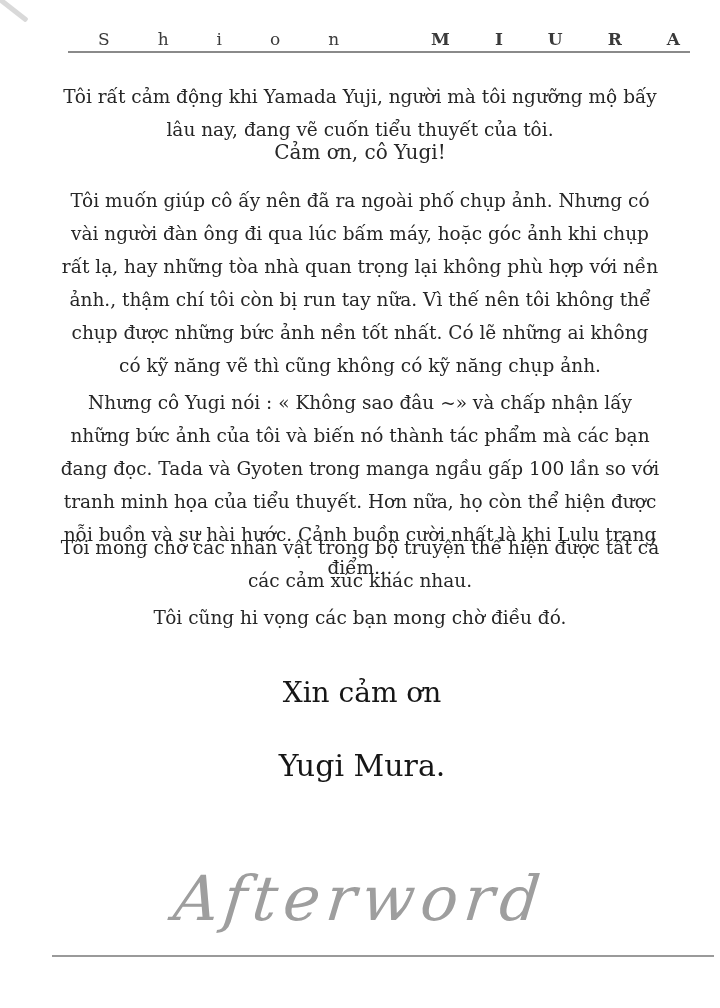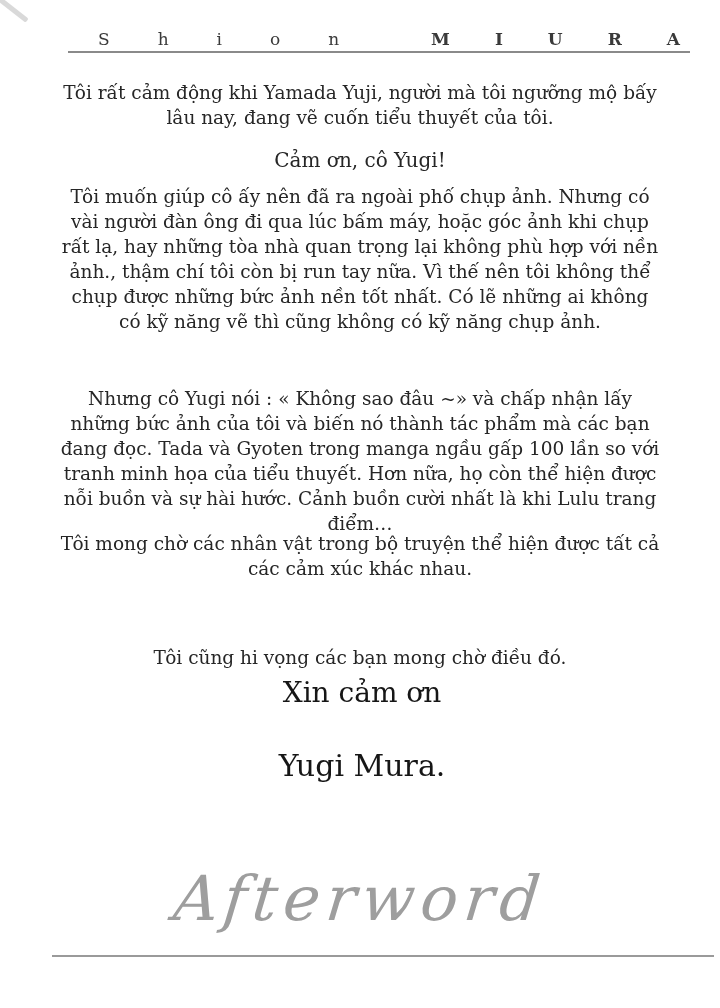--- a/index.html
+++ b/index.html
@@ -39,30 +39,30 @@
   .rule{
     position:absolute;height:2px;background:var(--rule-color);
   }
   .rule-top{top:51px;left:68px;width:622px;}
   .rule-bottom{top:955px;left:52px;width:662px;background:#9a9a9a;}
   
   .para{
     position:absolute;left:58px;width:604px;
     margin:0;
     text-align:center;
-    font-size:18.5px;line-height:25px;
+    font-size:18.5px;line-height:33px;
     color:var(--text-color);
     font-family:"DejaVu Serif", serif;
   }
   .p0{top:80px;}
-  .p1{top:148px;font-size:20px;text-align:center;}
+  .p1{top:136px;font-size:20px;text-align:center;}
   .p2{top:184px;}
   .p3{top:386px;}
   .p4{top:531px;}
-  .p5{top:601px;margin-top:44px;}
+  .p5{top:601px;}
   .p6{top:649px;}
   
   .signature{
     position:absolute;left:60px;width:604px;
     text-align:center;color:#161616;
     font-family:"DejaVu Serif", serif;
   }
   .sig-thanks{top:676px;font-size:28px;}
   .sig-name{top:748px;font-size:30px;}
   

